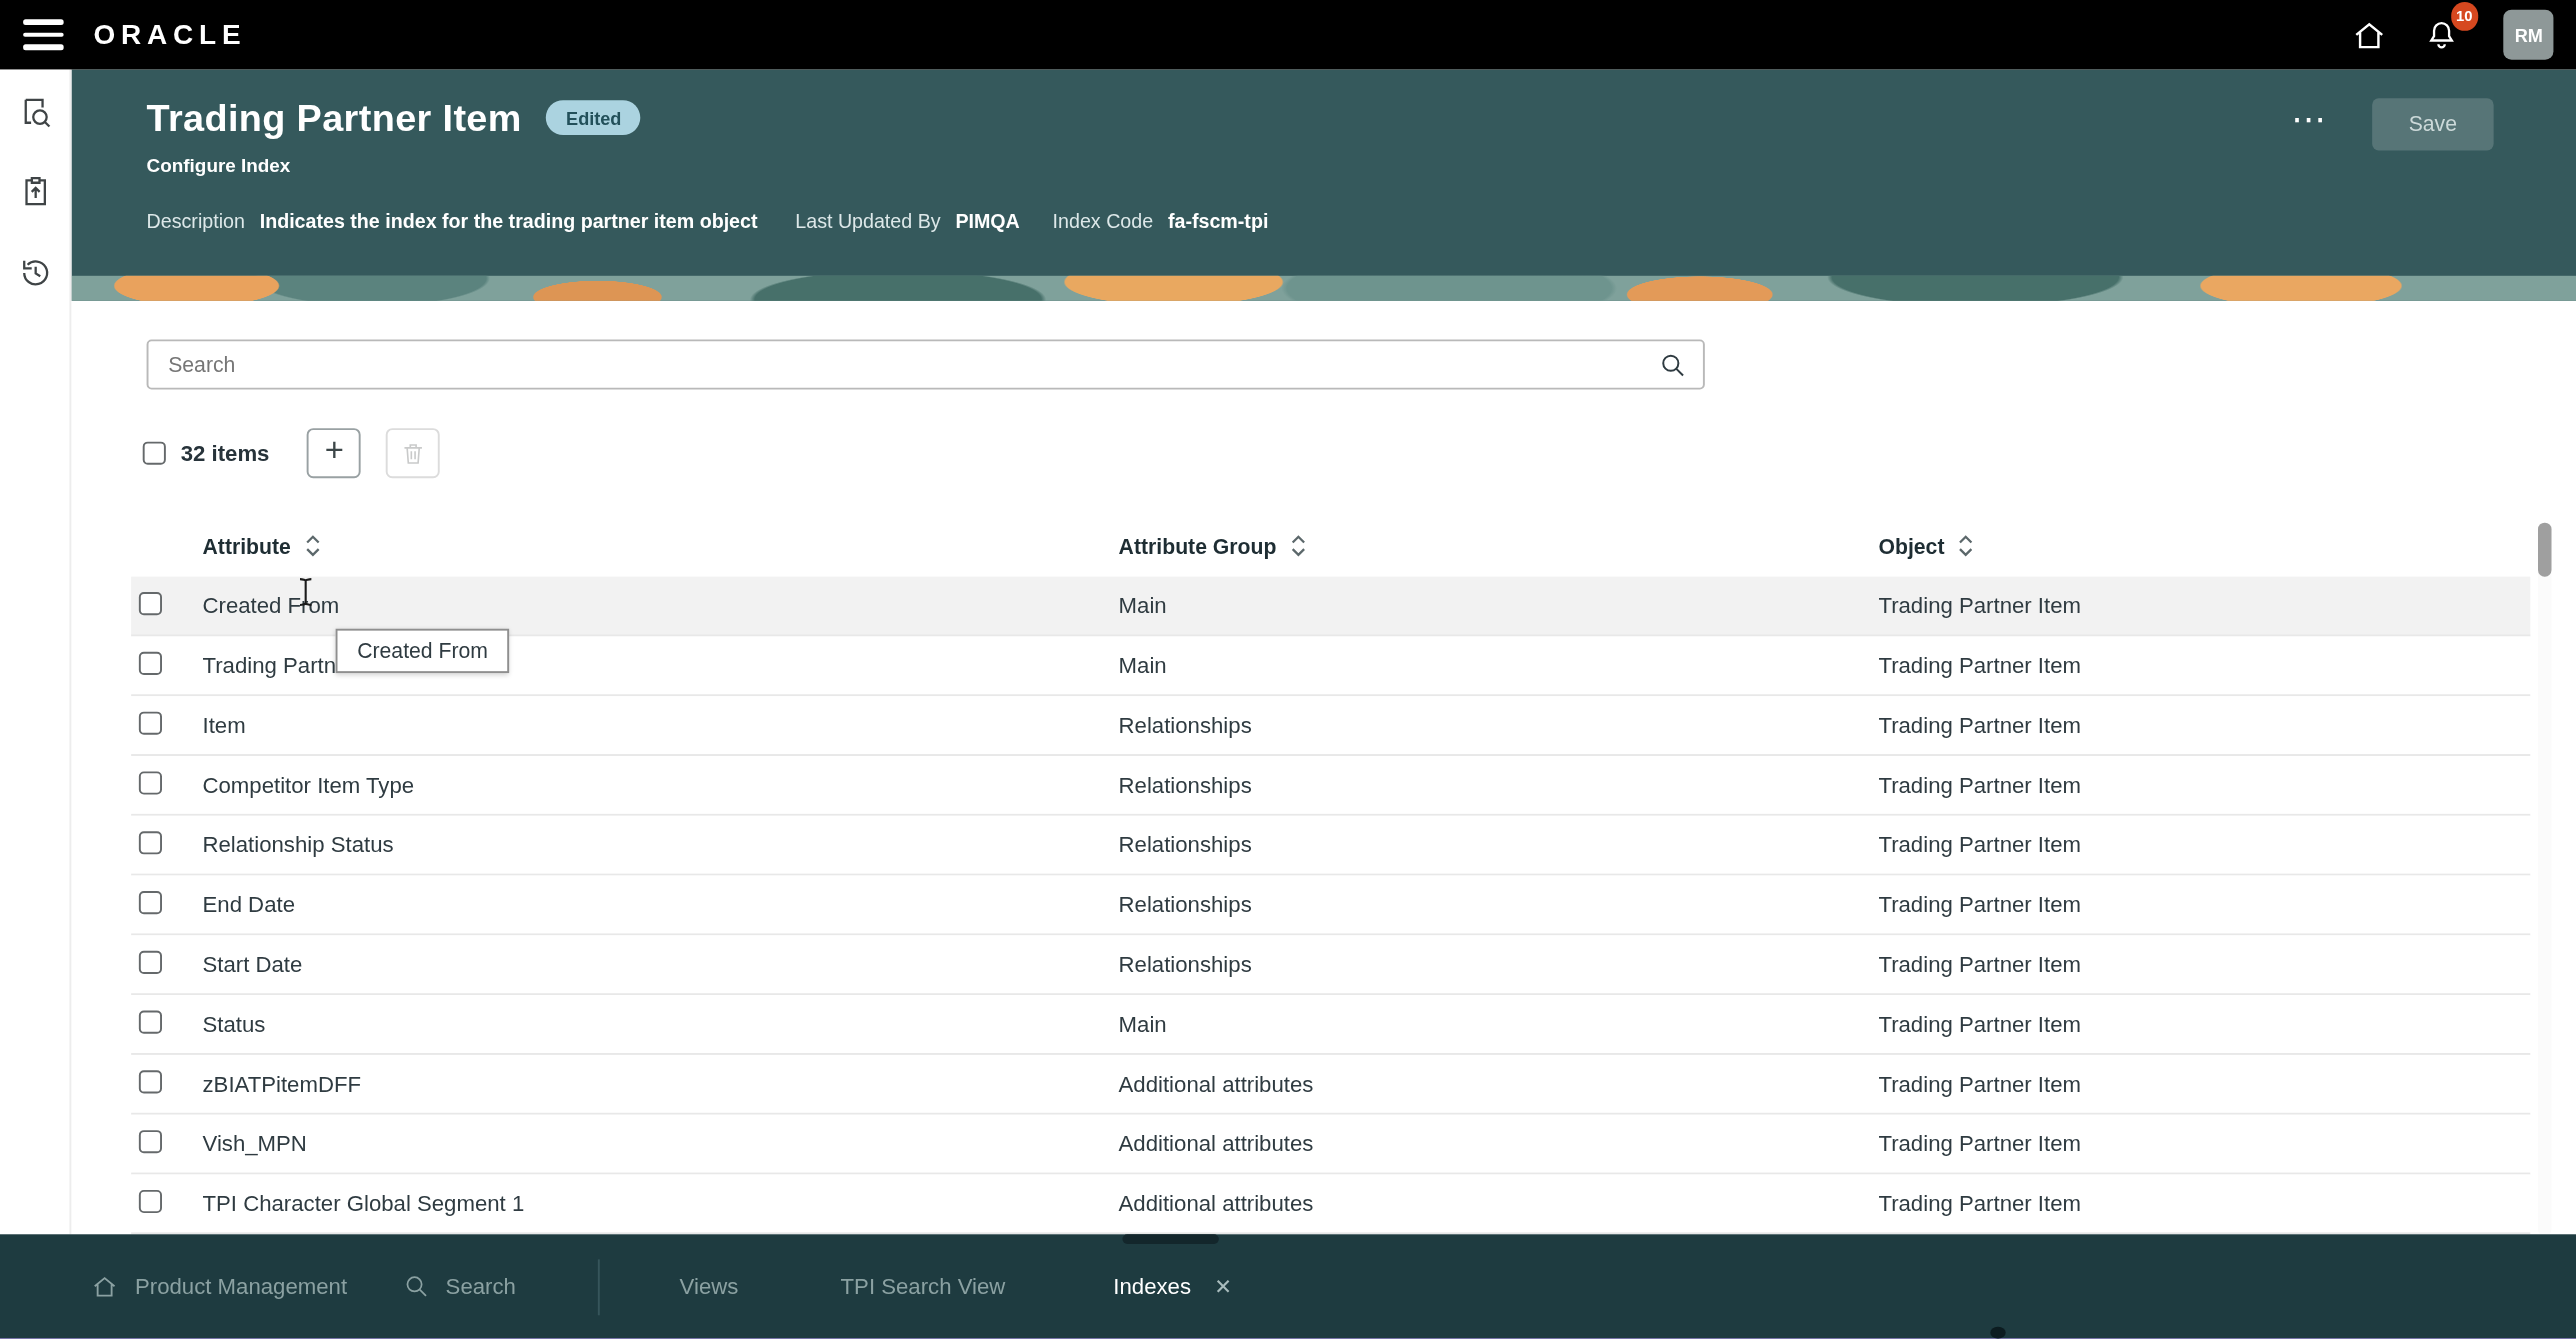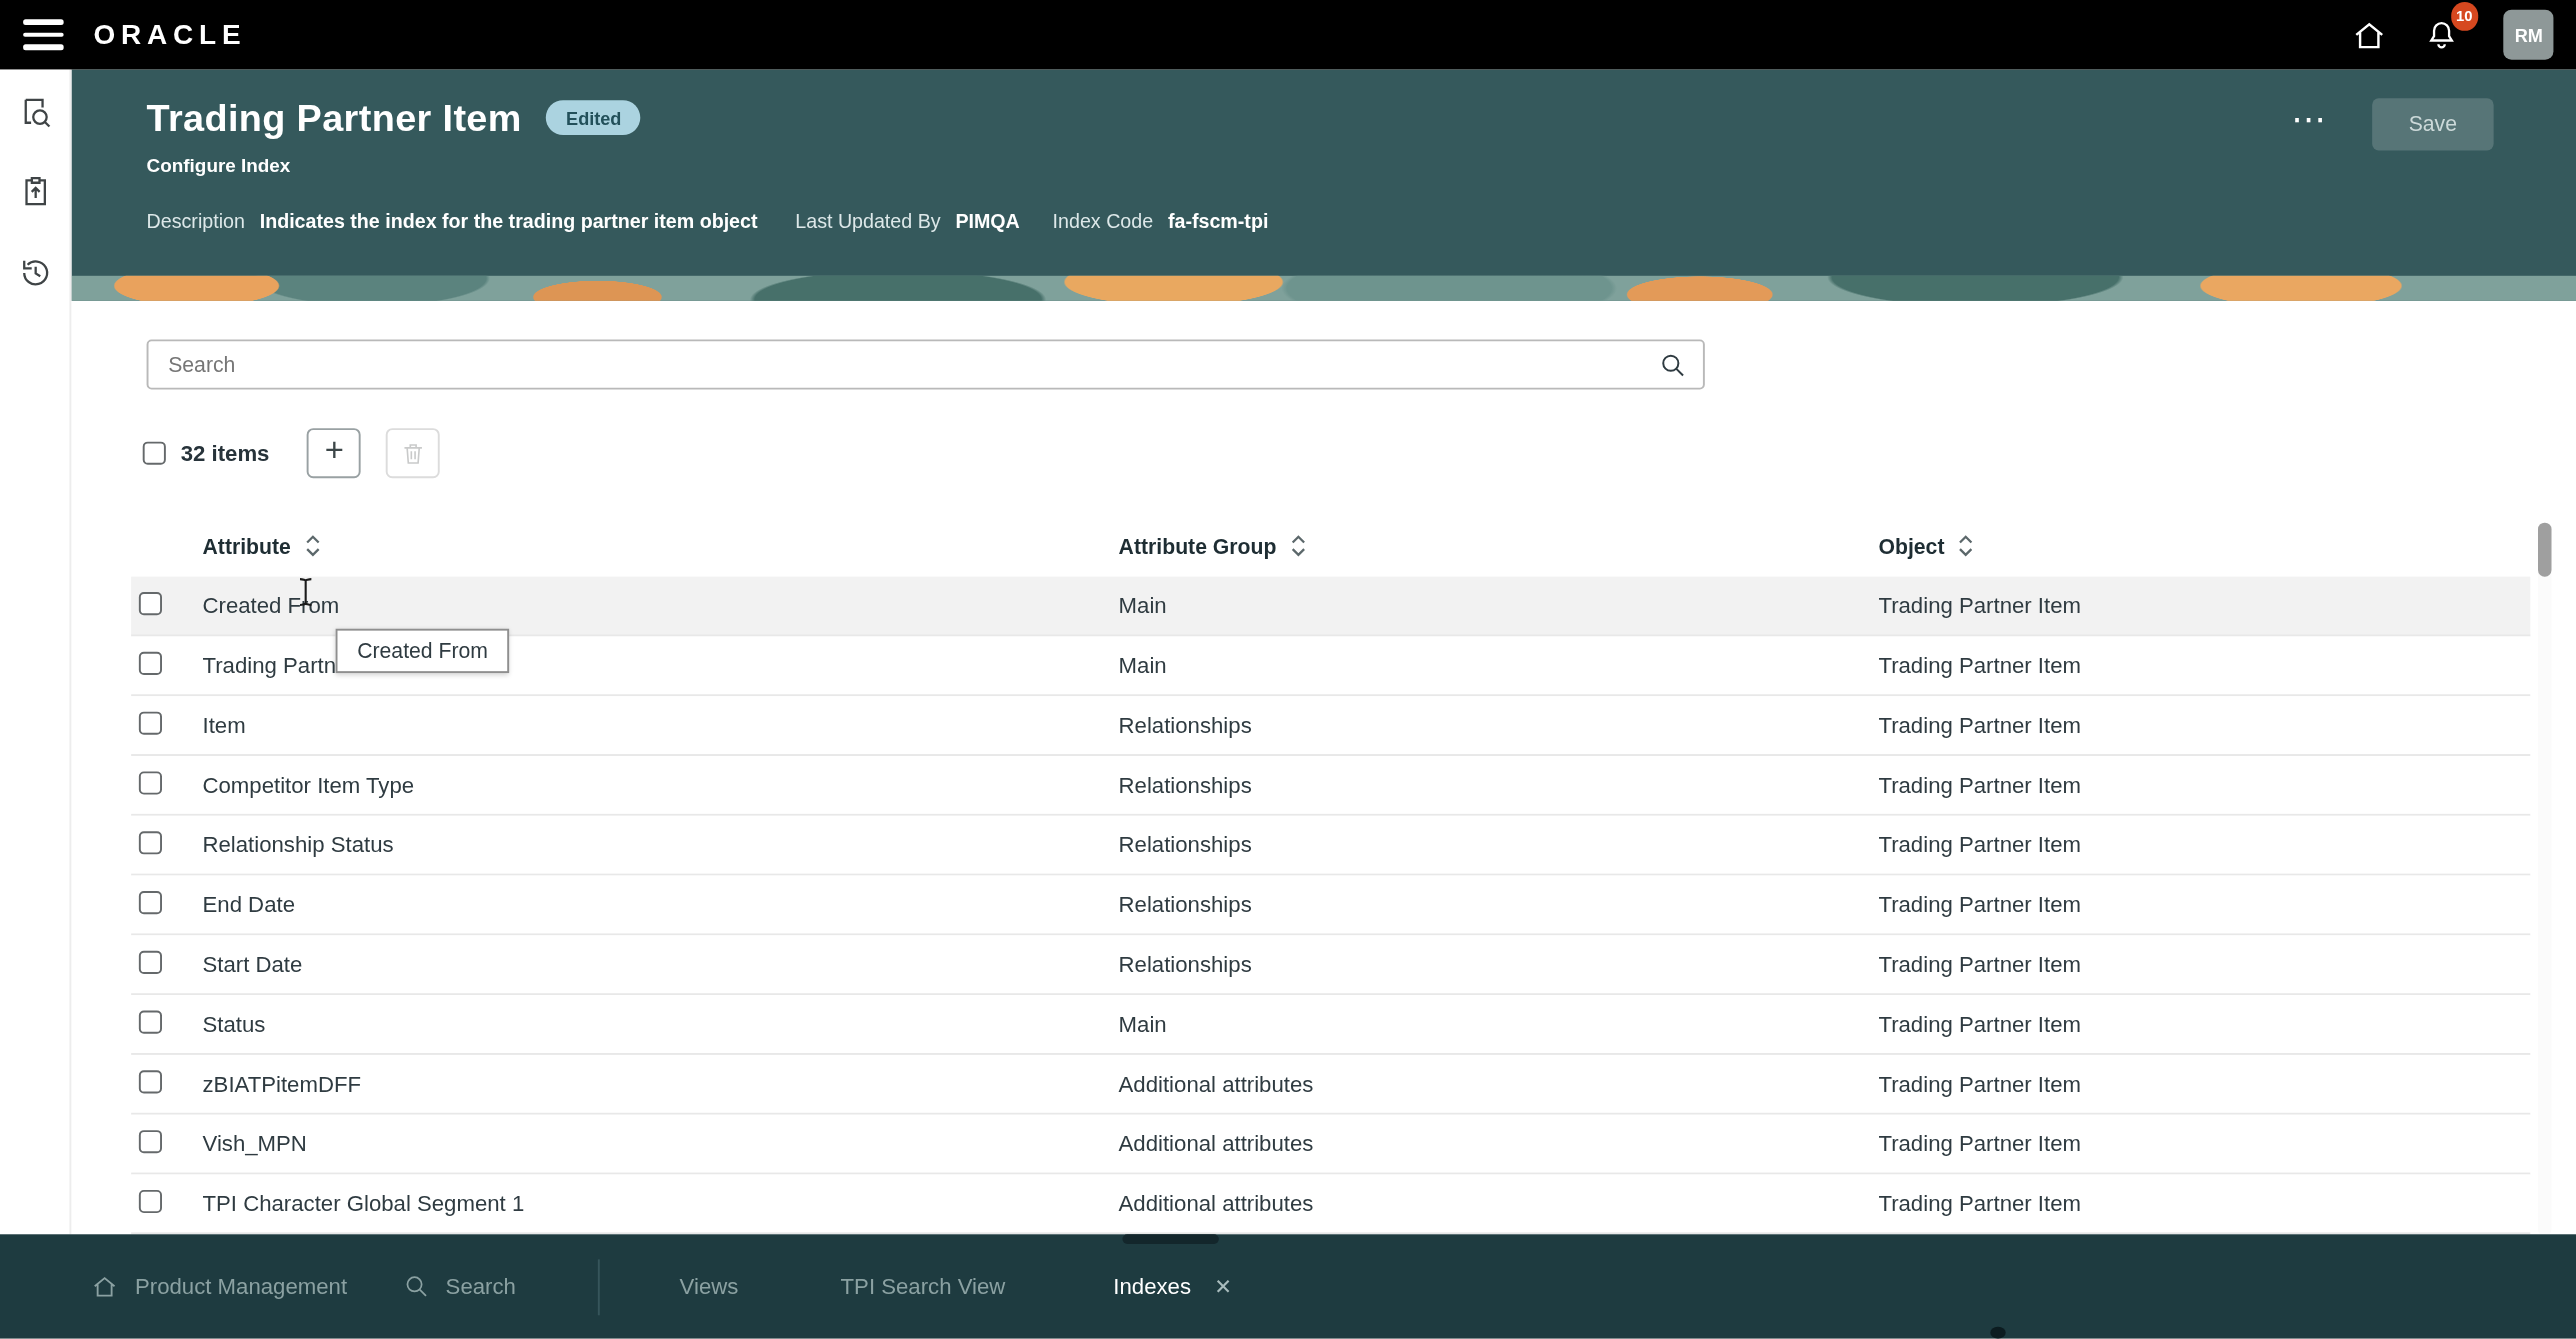--- a/index.html
+++ b/index.html
@@ -1,18 +1,18 @@
 <!DOCTYPE html>
 <html style="font-size:13.6px"><head>
 <meta charset="utf-8">
 <style>
   * { margin:0; padding:0; box-sizing:border-box; }
   html,body { background:#fff; overflow:hidden; }
   body { font-family:"Liberation Sans", sans-serif; }
-  .viewport { width:2576px; height:1339px; position:relative; overflow:hidden; background:#a3a3a3; }
+  .viewport { width:2576px; height:1339px; position:relative; overflow:hidden; background:#8b5cf6; }
   .stage { width:1336px; height:694px; transform:scale(1.9285714); transform-origin:0 0; position:relative; background:#fff; }
 
   
   .topbar { position:absolute; left:0; top:0; right:0; height:36px; background:#000; display:flex; align-items:center; padding:0 12px; color:#fff; z-index:40; }
   .hamburger { width:22px; height:16px; display:flex; flex-direction:column; justify-content:space-between; cursor:pointer; }
   .hamburger span { display:block; width:21px; height:2.6px; background:#fff; border-radius:1.3px; }
   .brand { margin-left:14.5px; font-size:14.5px; font-weight:bold; letter-spacing:3px; color:#fff; }
   .top-right { margin-left:auto; display:flex; align-items:center; gap:16px; }
   .icon-btn { position:relative; width:22px; height:22px; display:flex; align-items:center; justify-content:center; cursor:pointer; }
   .icon-btn svg { stroke:#fff; fill:none; stroke-width:1.6; }

